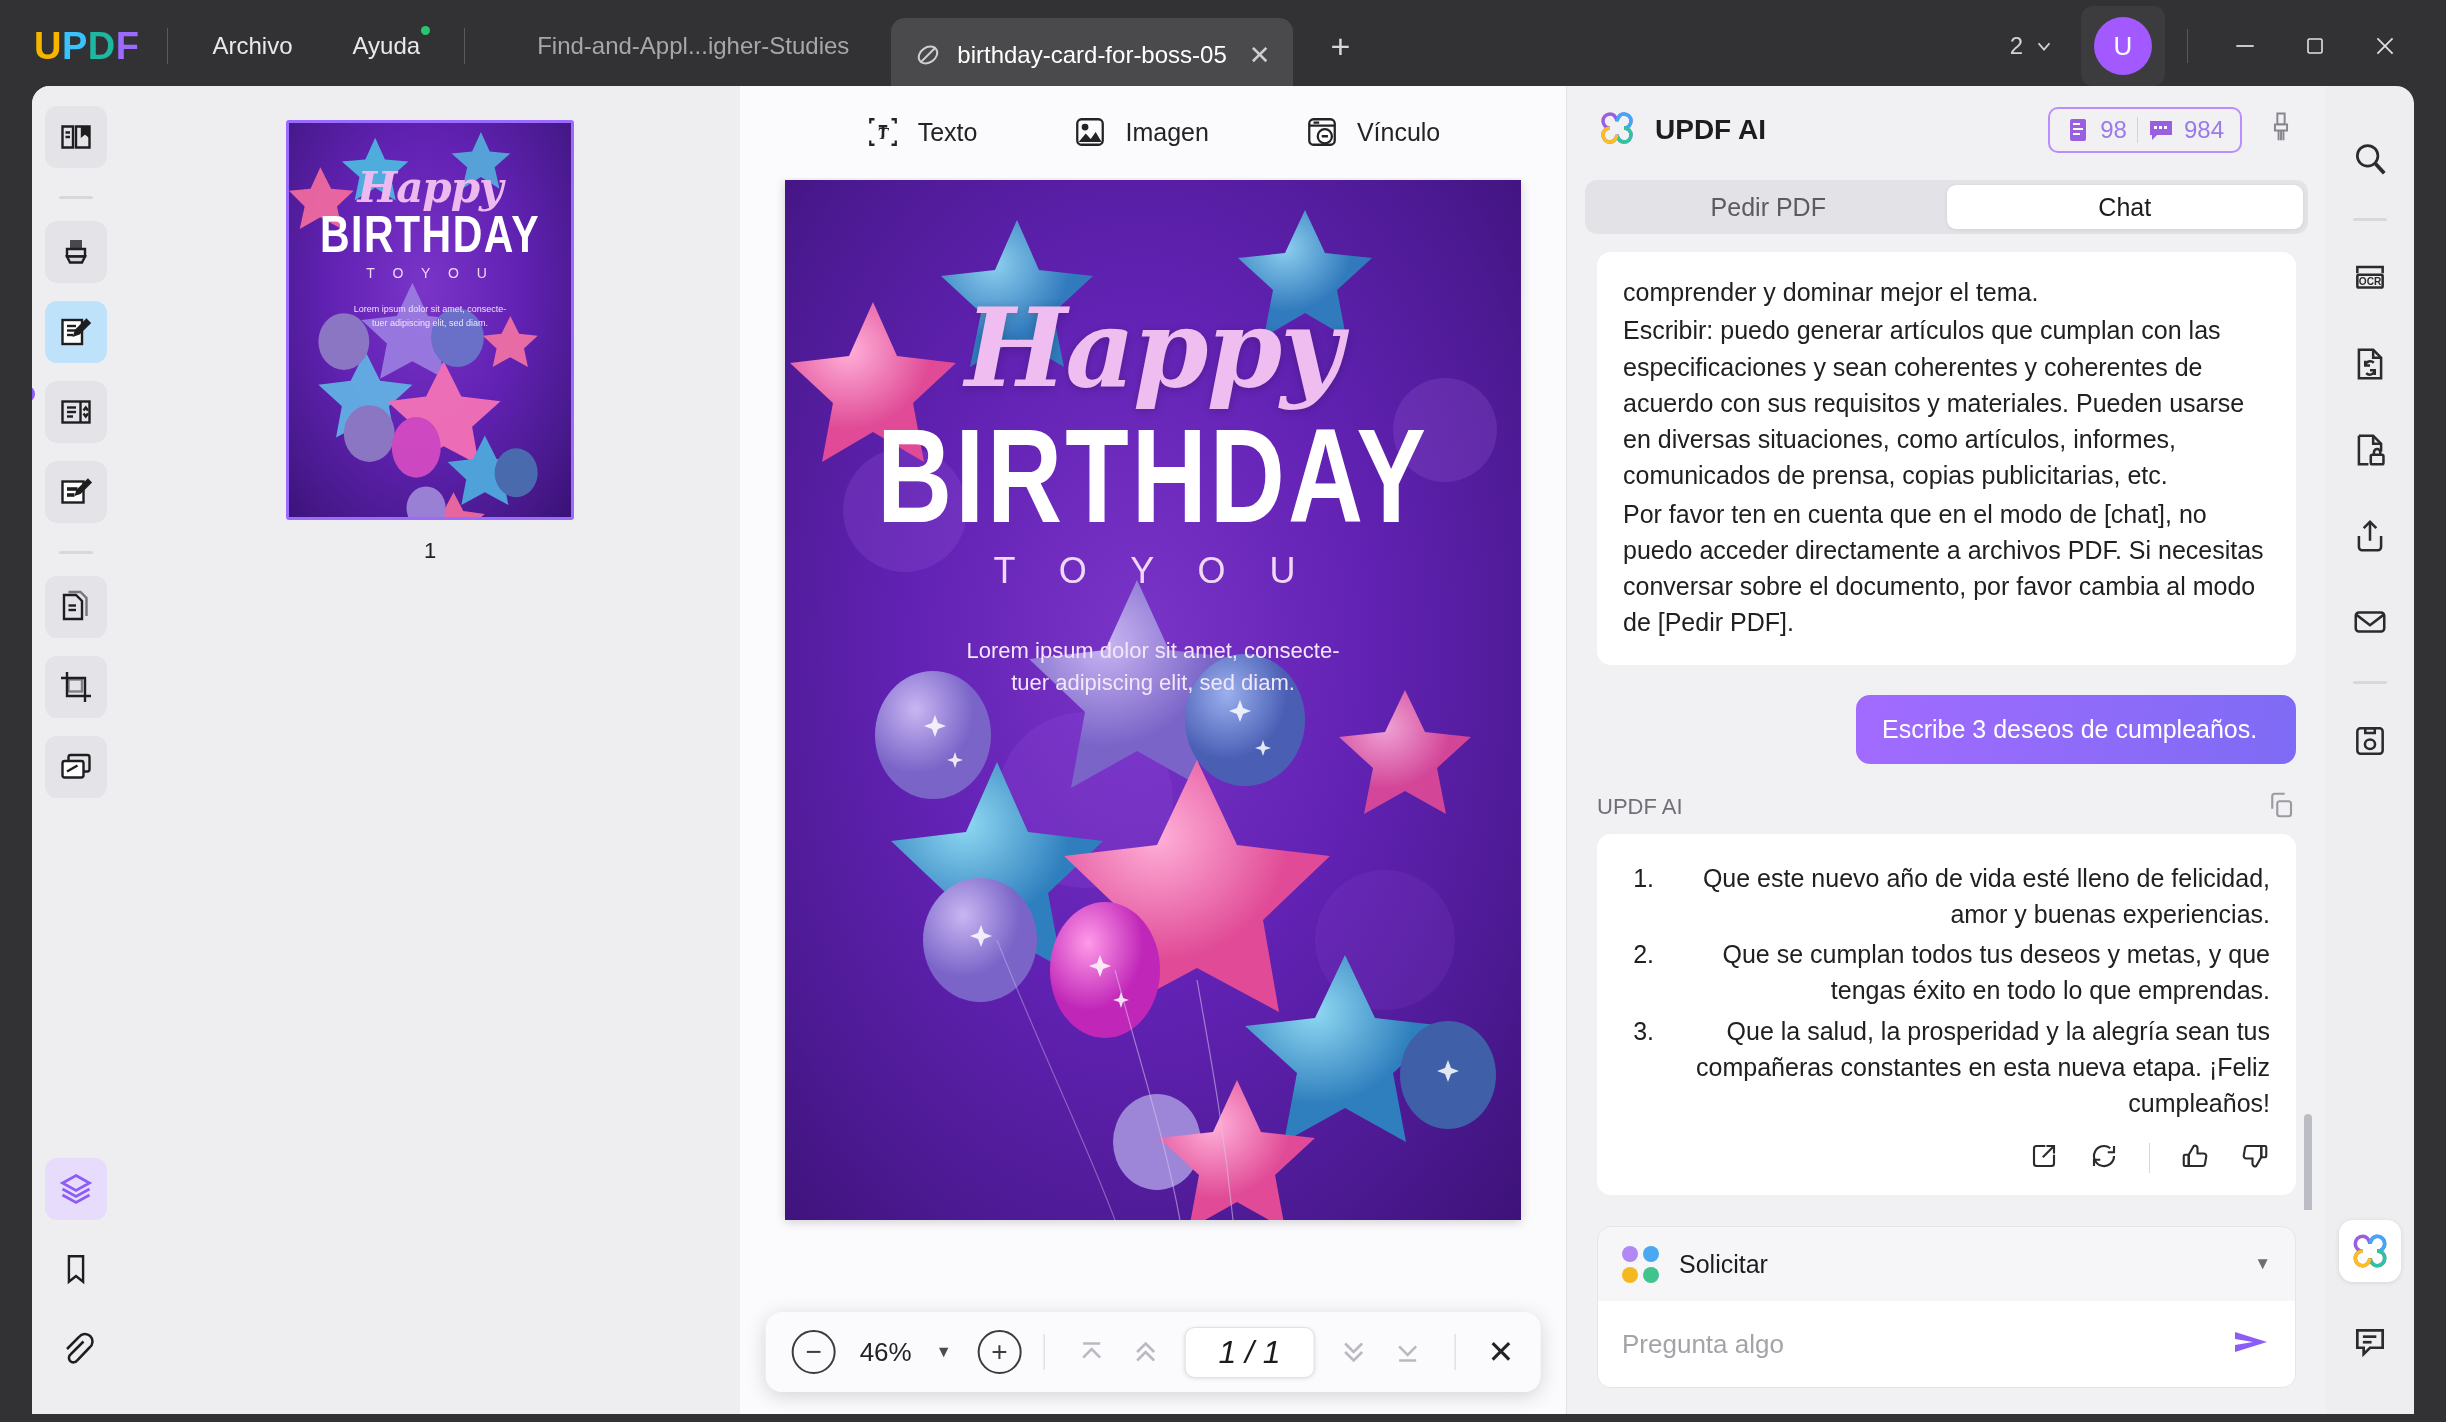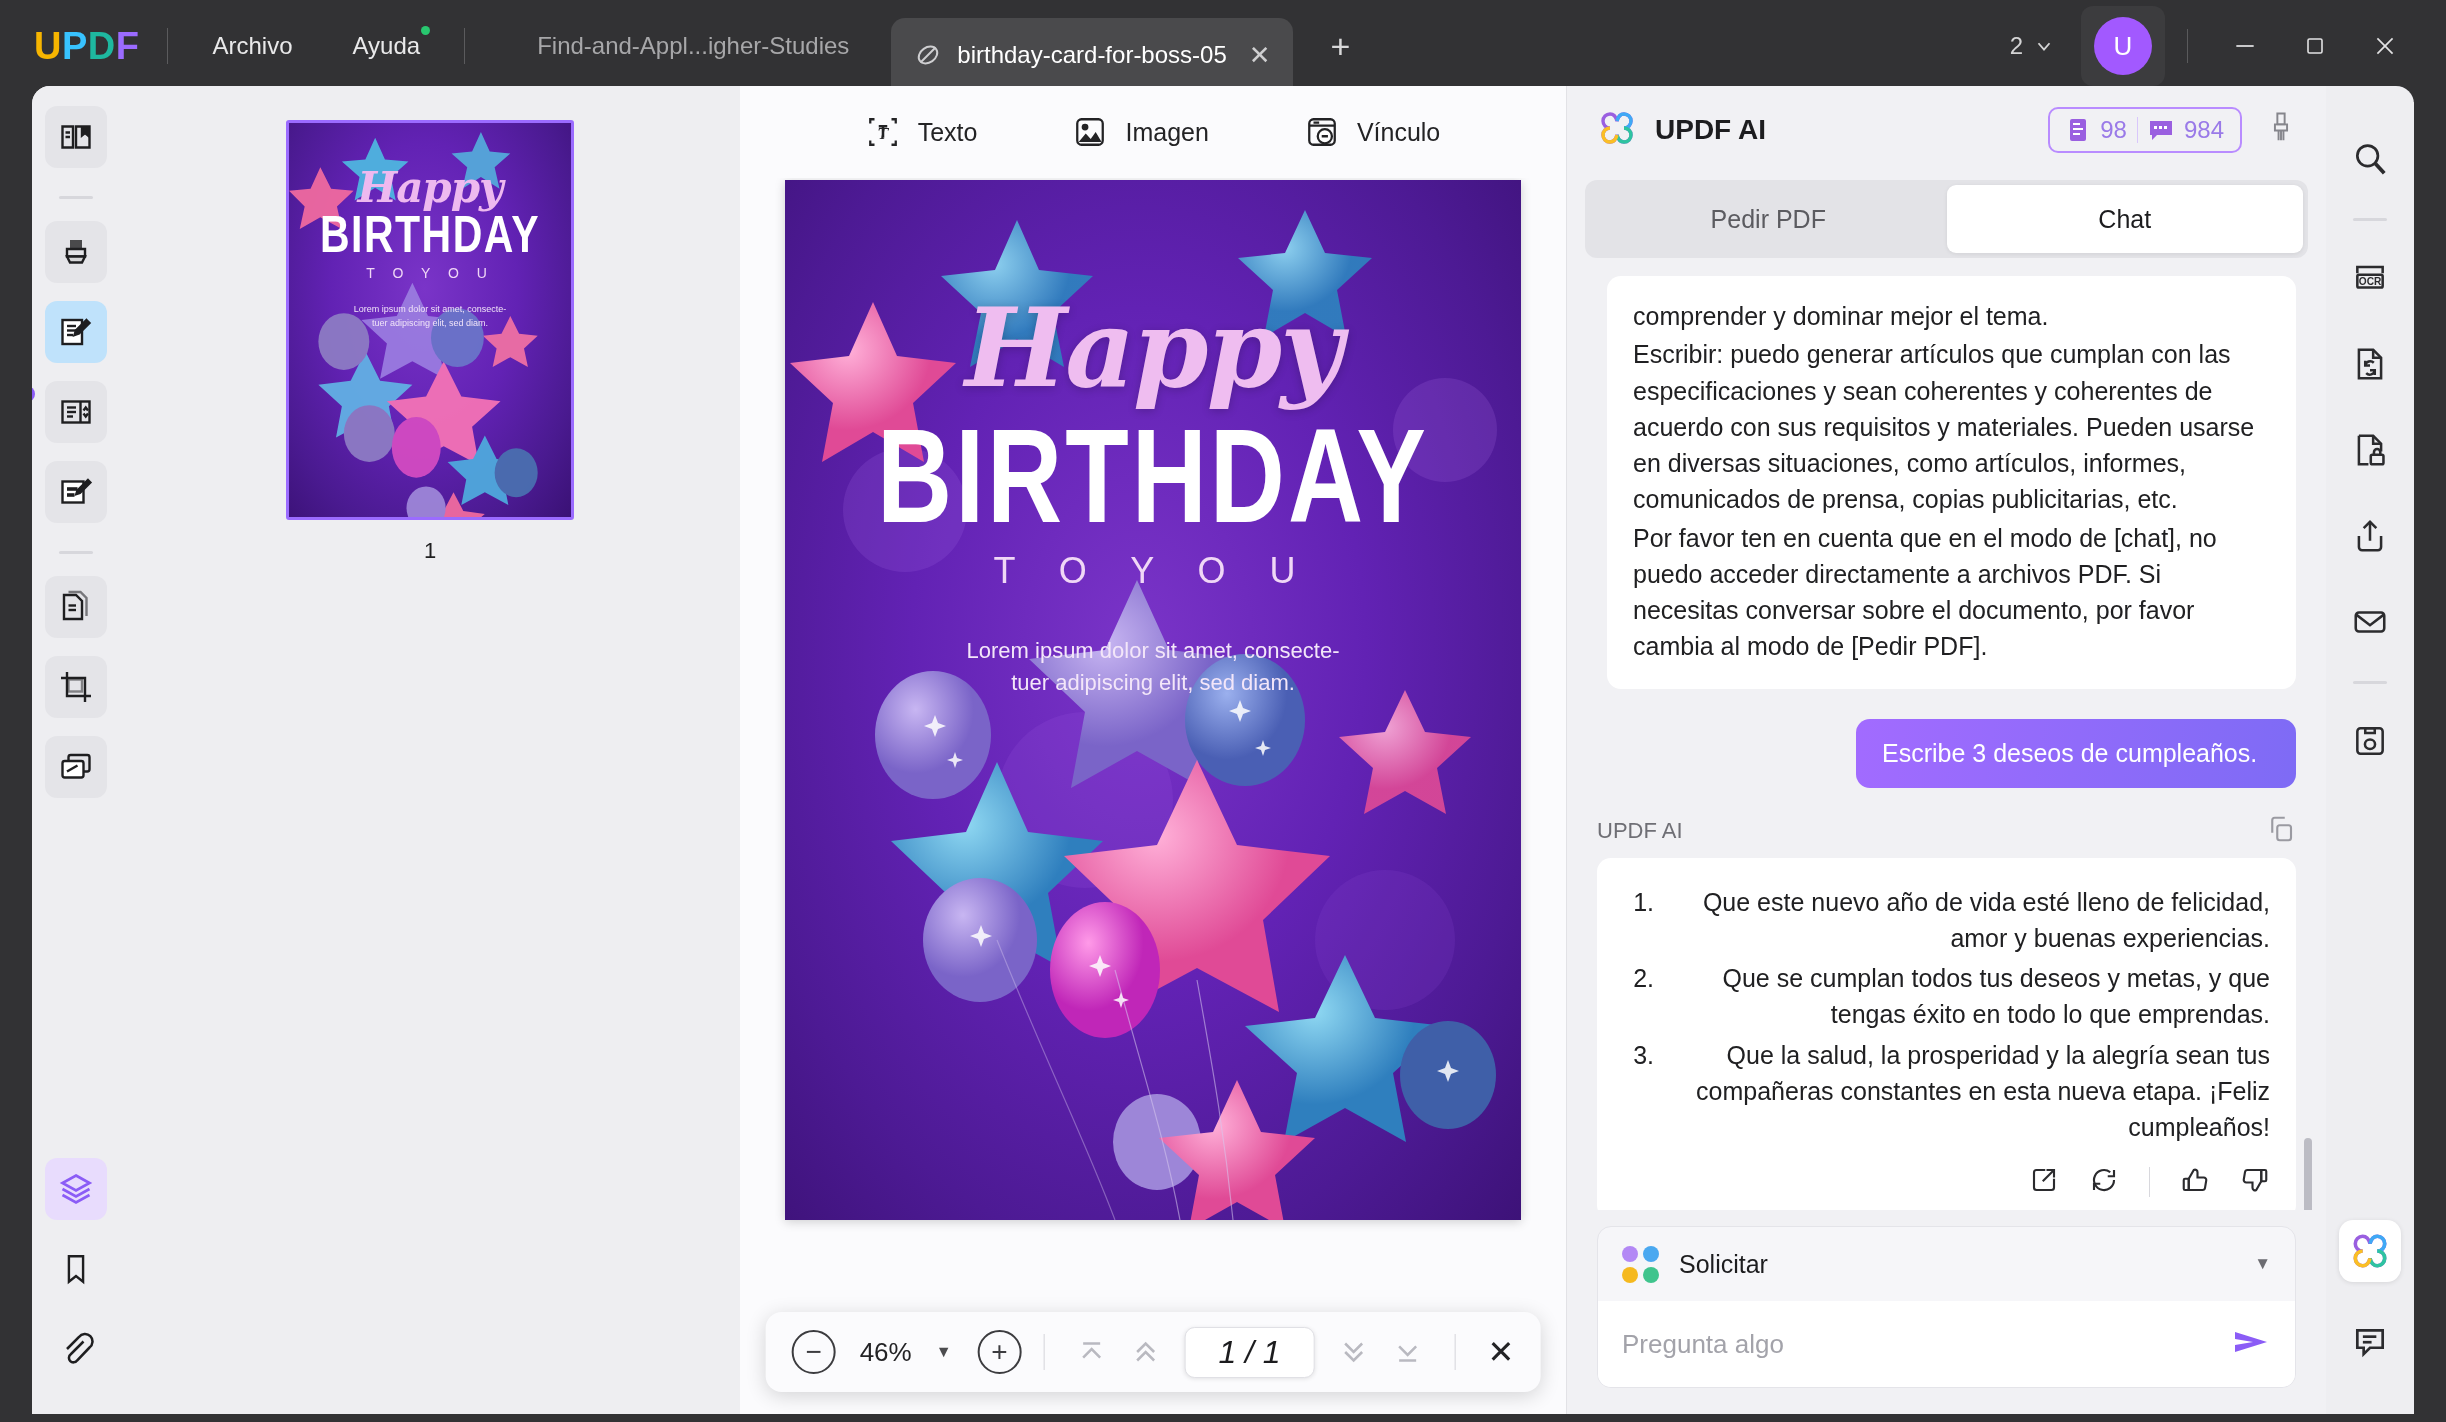--- a/index.html
+++ b/index.html
@@ -162,31 +162,31 @@
   .ai-title { font-size: 28px; font-weight:bold; color:#1d1d1f; margin-left: 18px; }
   .ai-credits {
     margin-left:auto; display:flex; align-items:center; gap: 10px;
     border:2px solid #b98cff; border-radius: 10px; padding: 7px 16px;
     color:#9a7ae8; font-size: 24px;
   }
   .ai-credits .csep { width:1px; height:26px; background:#d9c7fb; }
   .ai-brush { margin-left: 24px; }
 
   .ai-tabs {
-    margin: 6px 18px 0; height: 78px; background:#e3e3e7; border-radius: 12px;
+    margin: 6px 18px 0; height: 54px; background:#e3e3e7; border-radius: 12px;
     display:flex; padding: 5px;
   }
   .ai-tab { flex:1; display:flex; align-items:center; justify-content:center;
             font-size: 25px; color:#5b5b60; border-radius: 9px; }
   .ai-tab.active { background:#fff; color:#1c1c1e; box-shadow: 0 1px 4px rgba(0,0,0,.08); }
 
   .ai-scroll { flex:1; overflow:hidden; padding: 18px 30px 0; position:relative; }
   .msg-ai {
     background:#fff; border-radius: 14px; padding: 22px 26px;
-    font-size: 25px; line-height: 1.45; color:#202022;margin-left:10px;
+    font-size: 25px; line-height: 1.45; color:#202022;
   }
   .msg-ai p { margin-bottom: 2px; }
   .msg-user {
     margin: 30px 0 0 auto; max-width: 440px;
     background: linear-gradient(100deg, #a26bff 0%, #7e6bf5 100%);
     color:#fff; border-radius: 14px; padding: 20px 26px; font-size: 25px;
   }
   .ai-name-row { display:flex; align-items:center; margin: 26px 0 10px; }
   .ai-name { font-size: 22px; color:#6f6f75; }
   .ai-copy { margin-left:auto; }

